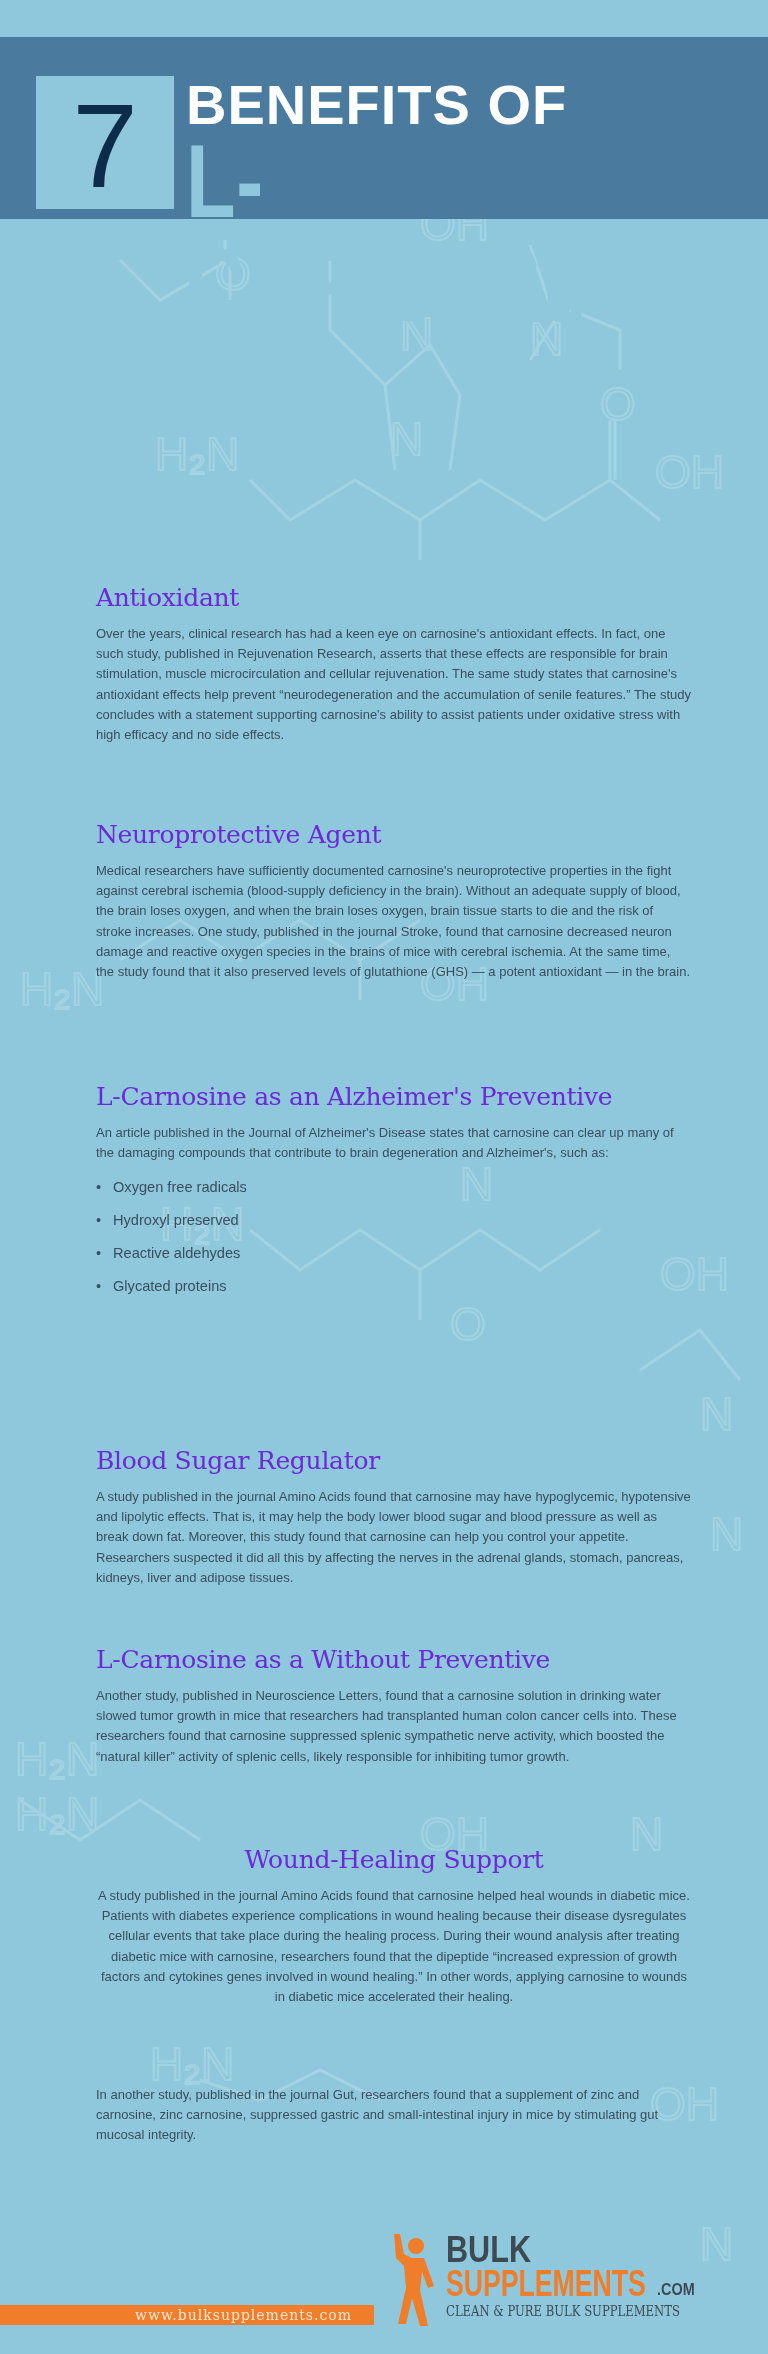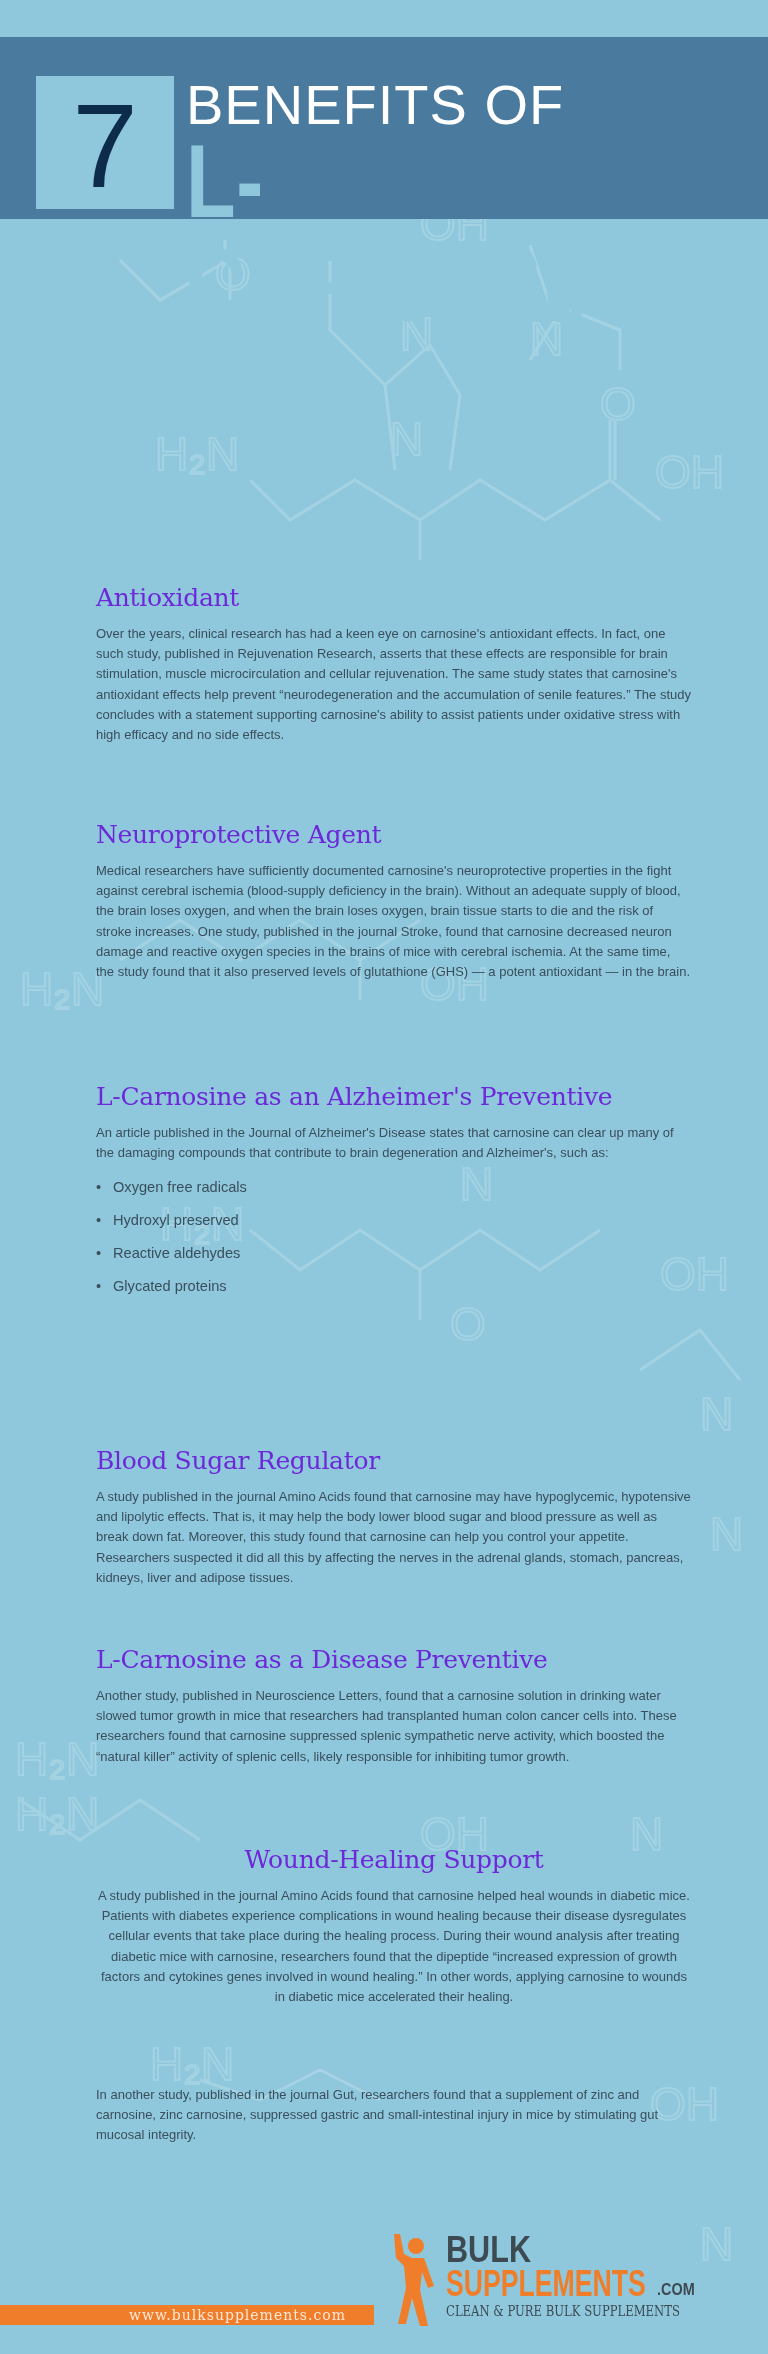--- a/index.html
+++ b/index.html
@@ -20,21 +20,21 @@
   .number-box {
     position: absolute; left: 36px; top: 39px; width: 138px; height: 133px;
     background: #8fc8dc; display: flex; align-items: center; justify-content: center;
   }
   .number-box span {
     font-family: "Liberation Sans", sans-serif; font-size: 118px; color: #0d2b4a; font-weight: 400; line-height: 1;
     margin-top: 6px;
   }
   .title-top {
     position: absolute; left: 186px; top: 40px; font-size: 56px; letter-spacing: 1px;
-    color: #ffffff; font-family: "Liberation Sans", sans-serif; font-weight: 400; line-height: 1;
+    color: #ffffff; font-family: "Liberation Sans", sans-serif; font-weight: 700; line-height: 1;
   }
   .title-main {
     position: absolute; left: 186px; top: 92px; font-size: 104px;
     color: #8fc8dc; font-family: "Liberation Sans", sans-serif; font-weight: 700; line-height: 1;
     transform: scaleX(0.78); transform-origin: left top; letter-spacing: 1px;
   }
 
   .content { position: absolute; left: 96px; width: 596px; z-index: 2; }
   .section h2 {
     font-family: "DejaVu Serif", serif; font-weight: 400; font-size: 25px; color: #6d28d9;
@@ -46,21 +46,21 @@
   .section ul { list-style: none; margin: 14px 0 10px 0; }
   .section li {
     font-family: "Liberation Sans", sans-serif; font-size: 14.6px; color: #3a4e5c; line-height: 20px;
     margin-bottom: 13px; padding-left: 17px; position: relative;
   }
   .section li .bullet { position: absolute; left: 0; top: 0; }
 
   .footer-bar {
     position: absolute; left: 0; top: 2305px; width: 374px; height: 20px;
     background: #f07d2a; z-index: 2;
-    display: flex; align-items: center; justify-content: flex-end; padding-right: 28px;
+    display: flex; align-items: center; justify-content: flex-end; padding-right: 22px;
   }
   .footer-bar span {
     font-family: "DejaVu Serif", serif; font-size: 14px; color: #ffe8d6; letter-spacing: 1px;
   }
   .logo { position: absolute; left: 390px; top: 2232px; width: 330px; height: 100px; z-index: 2; }
   .logo-man { position: absolute; left: 0; top: 0; width: 48px; height: 96px; }
   .logo-bulk {
     position: absolute; left: 56px; top: 0; font-family: "Liberation Sans", sans-serif; font-weight: 700;
     font-size: 36px; color: #3d4a52; line-height: 1; transform: scaleX(0.85); transform-origin: left top;
   }
@@ -156,21 +156,21 @@
     <li><span class="bullet">•</span><span>Glycated proteins</span></li>
   </ul>
 </section>
 
 <section class="content section" style="top:1446px;">
   <h2>Blood Sugar Regulator</h2>
   <p>A study published in the journal Amino Acids found that carnosine may have hypoglycemic, hypotensive and lipolytic effects. That is, it may help the body lower blood sugar and blood pressure as well as break down fat. Moreover, this study found that carnosine can help you control your appetite. Researchers suspected it did all this by affecting the nerves in the adrenal glands, stomach, pancreas, kidneys, liver and adipose tissues.</p>
 </section>
 
 <section class="content section" style="top:1645px;">
-  <h2>L-Carnosine as a Disease Preventive</h2>
+  <h2>L-Carnosine as a Without Preventive</h2>
   <p>Another study, published in Neuroscience Letters, found that a carnosine solution in drinking water slowed tumor growth in mice that researchers had transplanted human colon cancer cells into. These researchers found that carnosine suppressed splenic sympathetic nerve activity, which boosted the “natural killer” activity of splenic cells, likely responsible for inhibiting tumor growth.</p>
 </section>
 
 <section class="content section" style="top:1845px;text-align:center;">
   <h2>Wound-Healing Support</h2>
   <p>A study published in the journal Amino Acids found that carnosine helped heal wounds in diabetic mice. Patients with diabetes experience complications in wound healing because their disease dysregulates cellular events that take place during the healing process. During their wound analysis after treating diabetic mice with carnosine, researchers found that the dipeptide “increased expression of growth factors and cytokines genes involved in wound healing.” In other words, applying carnosine to wounds in diabetic mice accelerated their healing.</p>
 </section>
 
 <section class="content section" style="top:2085px;">
   <p>In another study, published in the journal Gut, researchers found that a supplement of zinc and carnosine, zinc carnosine, suppressed gastric and small-intestinal injury in mice by stimulating gut mucosal integrity.</p>

